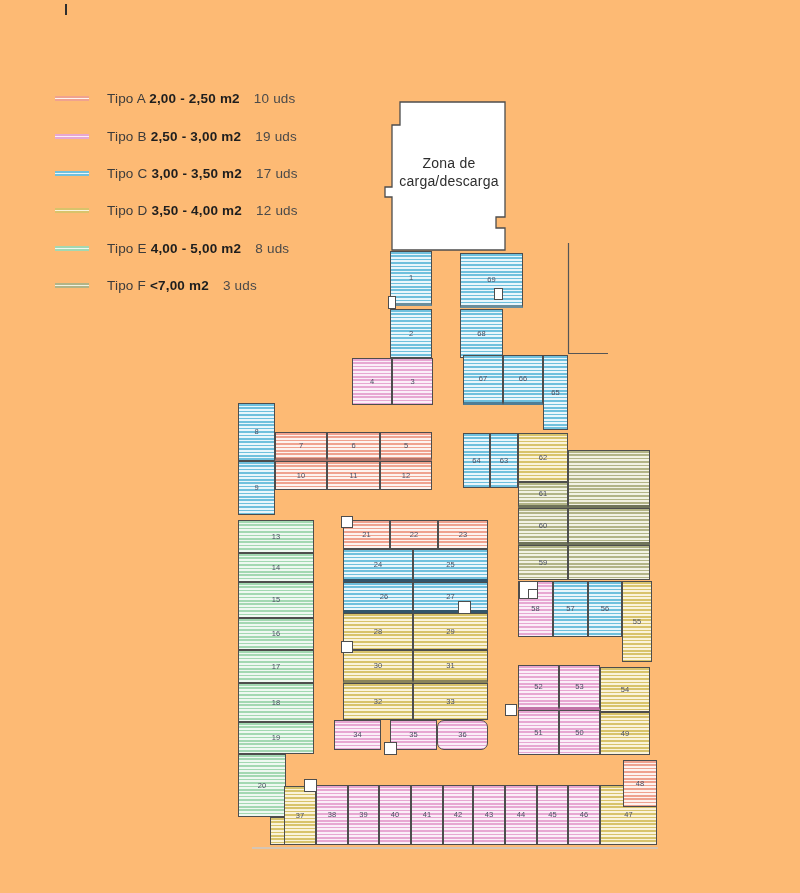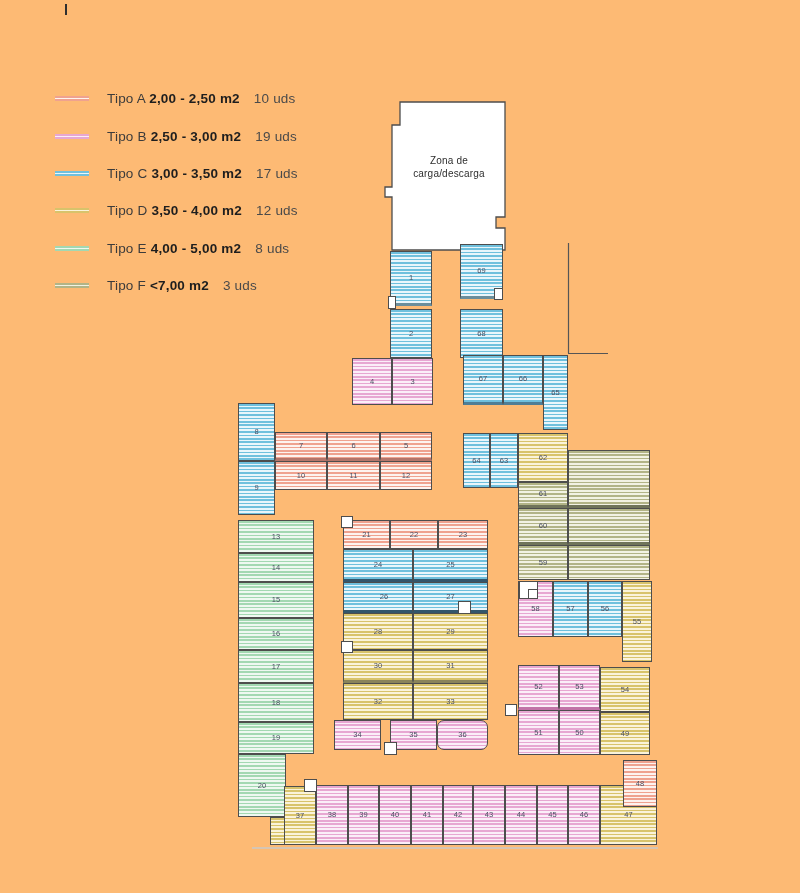--- a/index.html
+++ b/index.html
@@ -11,21 +11,21 @@
   .legend-swatch{width:34px;height:5px;margin-right:18px;flex:0 0 auto;}
   .legend-text{font-size:13.5px;color:#3b3b3b;letter-spacing:.2px;}
   .legend-range{font-weight:bold;color:#1e1e1e;}
   .legend-uds{color:#4a4a4a;margin-left:14px;}
   
   #plan-svg{position:absolute;left:0;top:0;z-index:1;}
   .unit{position:absolute;box-sizing:border-box;border:1px solid #4d4d4d;z-index:2;
         display:flex;align-items:center;justify-content:center;}
   .unit span{font-size:7.5px;color:#4b5063;line-height:1;}
   .pillar{position:absolute;box-sizing:border-box;border:1px solid #4d4d4d;background:#fff;z-index:3;}
-  #zona-label{position:absolute;z-index:2;text-align:center;font-size:10px;color:#2e2e2e;
+  #zona-label{position:absolute;z-index:2;text-align:center;font-size:14px;color:#2e2e2e;
               line-height:1.25;letter-spacing:.2px;}
   #corner-tick{position:absolute;left:65px;top:4px;width:2px;height:11px;background:#2f2f2f;z-index:4;}
 </style>
 </head>
 <body>
 
 <div id="canvas">
   <div id="corner-tick"></div>
   <div id="legend">
       <div class="legend-item" style="top: 88px;">
@@ -65,21 +65,21 @@
       <div>Zona de</div>
       <div>carga/descarga</div>
     </div>
   <div id="plan-units">
       <div class="unit" style="left: 390px; top: 251px; width: 42px; height: 55px; background-image: repeating-linear-gradient(rgb(111, 192, 221) 0px, rgb(111, 192, 221) 1.6px, rgb(233, 246, 251) 1.6px, rgb(233, 246, 251) 3.4px); border-bottom: 3px solid rgb(106, 142, 156);">
         <span>1</span>
       </div>
       <div class="unit" style="left: 390px; top: 309px; width: 42px; height: 49px; background-image: repeating-linear-gradient(rgb(111, 192, 221) 0px, rgb(111, 192, 221) 1.6px, rgb(233, 246, 251) 1.6px, rgb(233, 246, 251) 3.4px);">
         <span>2</span>
       </div>
-      <div class="unit" style="left: 460px; top: 244px; width: 43px; height: 55px; background-image: repeating-linear-gradient(rgb(111, 192, 221) 0px, rgb(111, 192, 221) 1.6px, rgb(233, 246, 251) 1.6px, rgb(233, 246, 251) 3.4px); border-bottom: 3px solid rgb(106, 142, 156);">
+      <div class="unit" style="left: 460px; top: 253px; width: 63px; height: 55px; background-image: repeating-linear-gradient(rgb(111, 192, 221) 0px, rgb(111, 192, 221) 1.6px, rgb(233, 246, 251) 1.6px, rgb(233, 246, 251) 3.4px); border-bottom: 3px solid rgb(106, 142, 156);">
         <span>69</span>
       </div>
       <div class="unit" style="left: 460px; top: 309px; width: 43px; height: 49px; background-image: repeating-linear-gradient(rgb(111, 192, 221) 0px, rgb(111, 192, 221) 1.6px, rgb(233, 246, 251) 1.6px, rgb(233, 246, 251) 3.4px);">
         <span>68</span>
       </div>
       <div class="unit" style="left: 352px; top: 358px; width: 40px; height: 47px; background-image: repeating-linear-gradient(rgb(231, 167, 210) 0px, rgb(231, 167, 210) 1.6px, rgb(251, 238, 248) 1.6px, rgb(251, 238, 248) 3.4px);">
         <span>4</span>
       </div>
       <div class="unit" style="left: 392px; top: 358px; width: 41px; height: 47px; background-image: repeating-linear-gradient(rgb(231, 167, 210) 0px, rgb(231, 167, 210) 1.6px, rgb(251, 238, 248) 1.6px, rgb(251, 238, 248) 3.4px);">
         <span>3</span>

